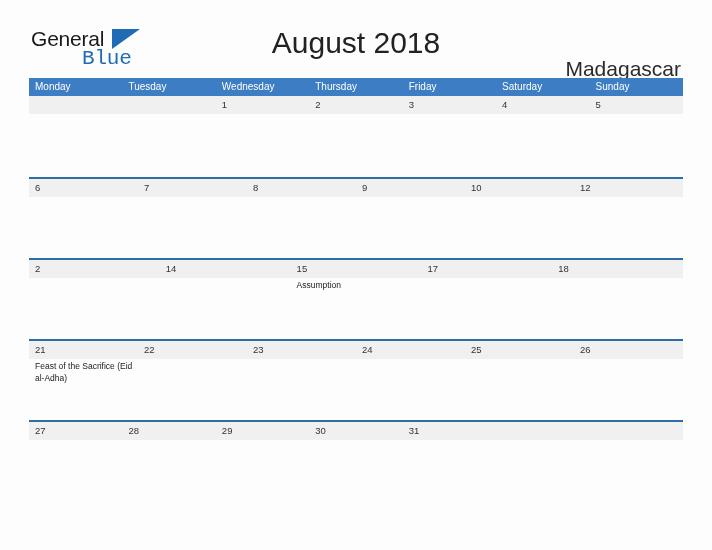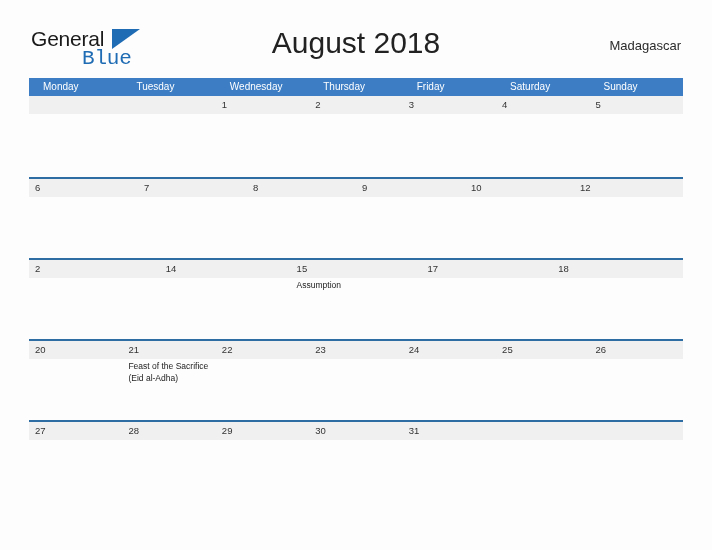--- a/index.html
+++ b/index.html
@@ -73,22 +73,22 @@
     font-size: 30px;
     font-weight: normal;
     color: #222222;
     letter-spacing: 0px;
     margin: 0;
   }
 
   .country {
     position: absolute;
     right: 31px;
-    top: 38px;
-    font-size: 13px;
+    top: 57px;
+    font-size: 21px;
     color: #2b2b2b;
   }
 
   
   .calendar {
     position: absolute;
     left: 29px;
     top: 78px;
     width: 654px;
   }
@@ -96,21 +96,21 @@
   .weekdays {
     display: flex;
     background: #3c7dc4;
     height: 18px;
   }
   .weekday {
     flex: 1 1 0;
     color: #ffffff;
     font-size: 10px;
     line-height: 18px;
-    padding-left: 14px;
+    padding-left: 6px;
     box-sizing: border-box;
     white-space: nowrap;
     overflow: hidden;
   }
 
   .week {
     border-top: 2px solid #2e6da4;
     height: 81px;
     position: relative;
     box-sizing: border-box;
@@ -258,23 +258,20 @@
             </div>
             <div class="day">
               <span class="day-number">18</span>
             </div>
           </div>
         </div>
         <div class="week">
           <div class="week-band"></div>
           <div class="days">
             <div class="day">
-              <span class="day-number">20</span>
-            </div>
-            <div class="day">
               <span class="day-number">21</span>
               <div class="day-events">
                 <div class="event">Feast of the Sacrifice (Eid al-Adha)</div>
               </div>
             </div>
             <div class="day">
               <span class="day-number">22</span>
             </div>
             <div class="day">
               <span class="day-number">23</span>

